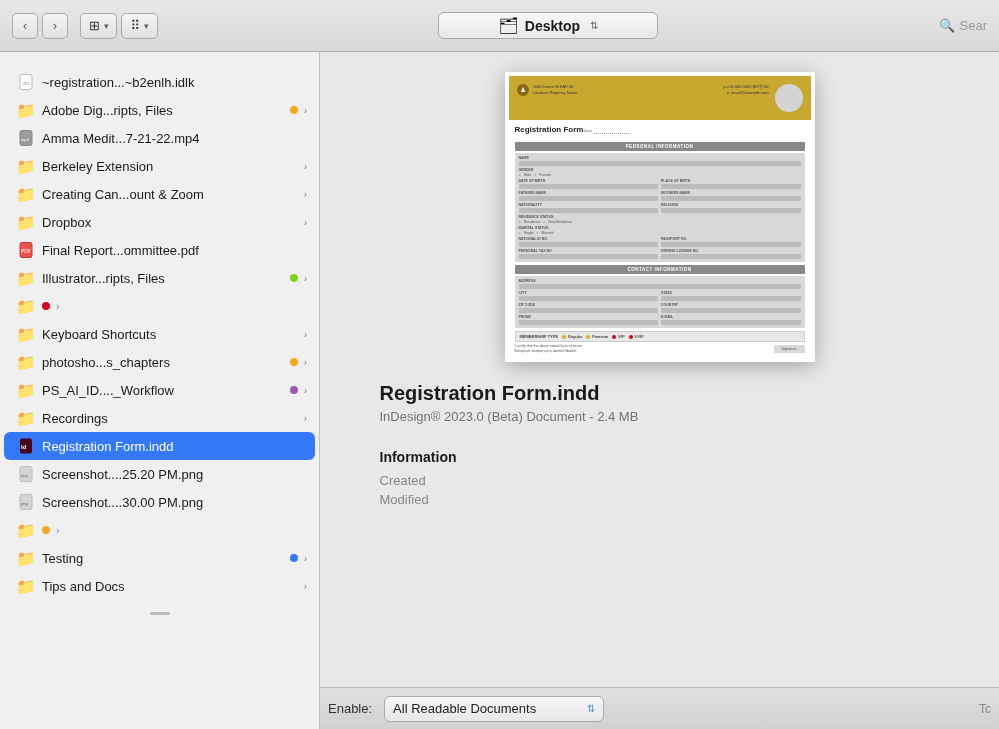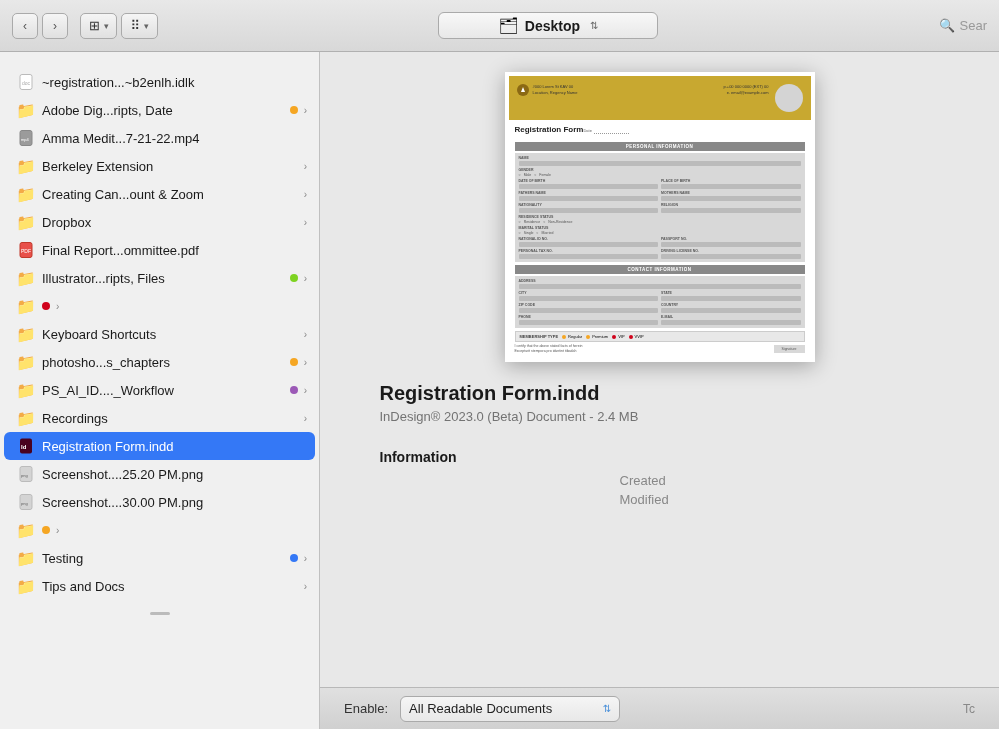--- a/index.html
+++ b/index.html
@@ -301,38 +301,37 @@
       font-size: 14px;
       font-weight: 700;
       color: #1a1a1a;
       margin-bottom: 8px;
     }
 
     .file-info-row {
       display: flex;
       gap: 8px;
       margin-bottom: 4px;
-      justify-content: center;
     }
 
     .file-info-label {
       font-size: 13px;
       color: #888;
       width: 80px;
       flex-shrink: 0;
     }
 
     
     .bottom-bar {
       height: 42px;
       background: linear-gradient(to bottom, #e0e0e0, #d0d0d0);
       border-top: 1px solid #b8b8b8;
       display: flex;
       align-items: center;
-      padding: 0 24px;
+      padding: 0 8px;
       gap: 12px;
       flex-shrink: 0;
     }
 
     .enable-label {
       font-size: 13px;
       color: #333;
     }
 
     .enable-select {
@@ -409,21 +408,21 @@
               <rect width="12" height="15" x="1" y="0.5" rx="2" fill="white" stroke="#bbb"></rect>
               <text x="3" y="11" font-size="5" fill="#aaa">doc</text>
             </svg>
         </div>
         <span class="item-label">~registration...~b2enlh.idlk</span>
       </div>
 
 
       <div class="sidebar-item">
         <div class="file-icon folder-icon">📁</div>
-        <span class="item-label">Adobe Dig...ripts, Date</span>
+        <span class="item-label">Adobe Dig...ripts, Files</span>
         <div class="item-dot" style="background:#f5a623;"></div>
         <span class="item-arrow">›</span>
       </div>
 
       <div class="sidebar-item">
         <div class="file-icon">
           <svg width="14" height="16" viewBox="0 0 14 16">
               <rect width="12" height="15" x="1" y="0.5" rx="2" fill="#9b9b9b" stroke="#888"></rect>
               <text x="2" y="11" font-size="4" fill="white">mp4</text>
             </svg>

